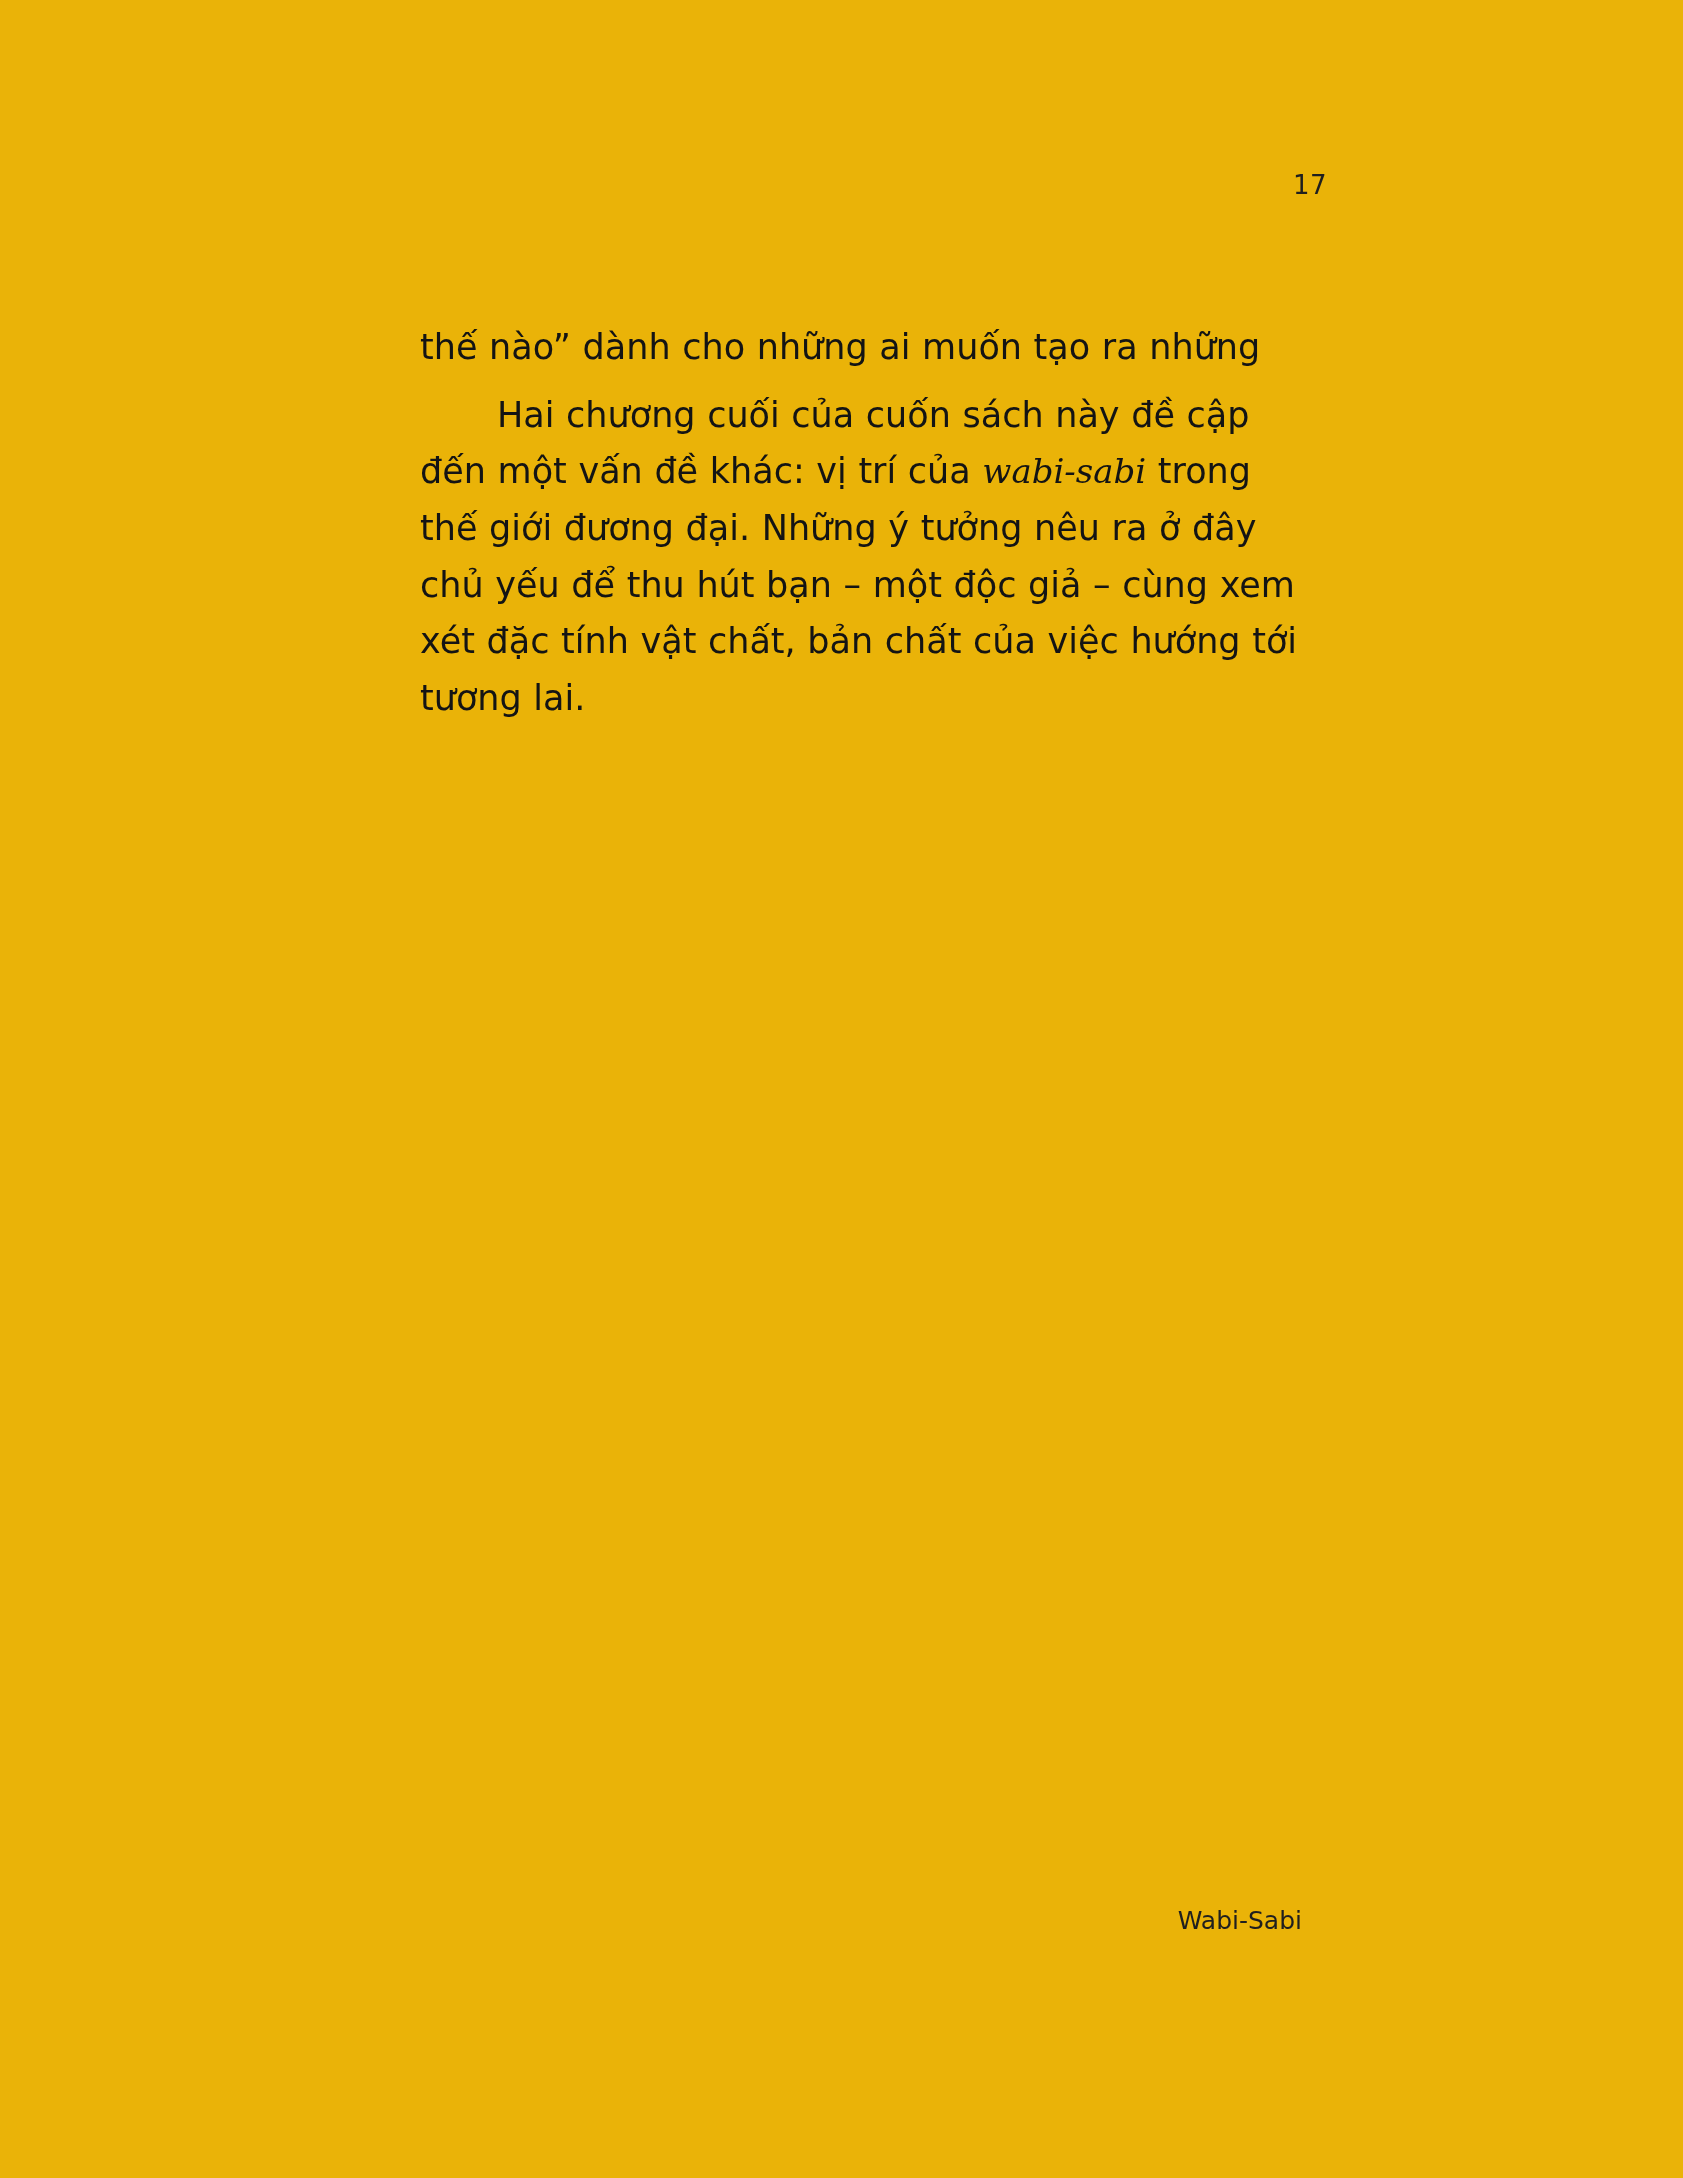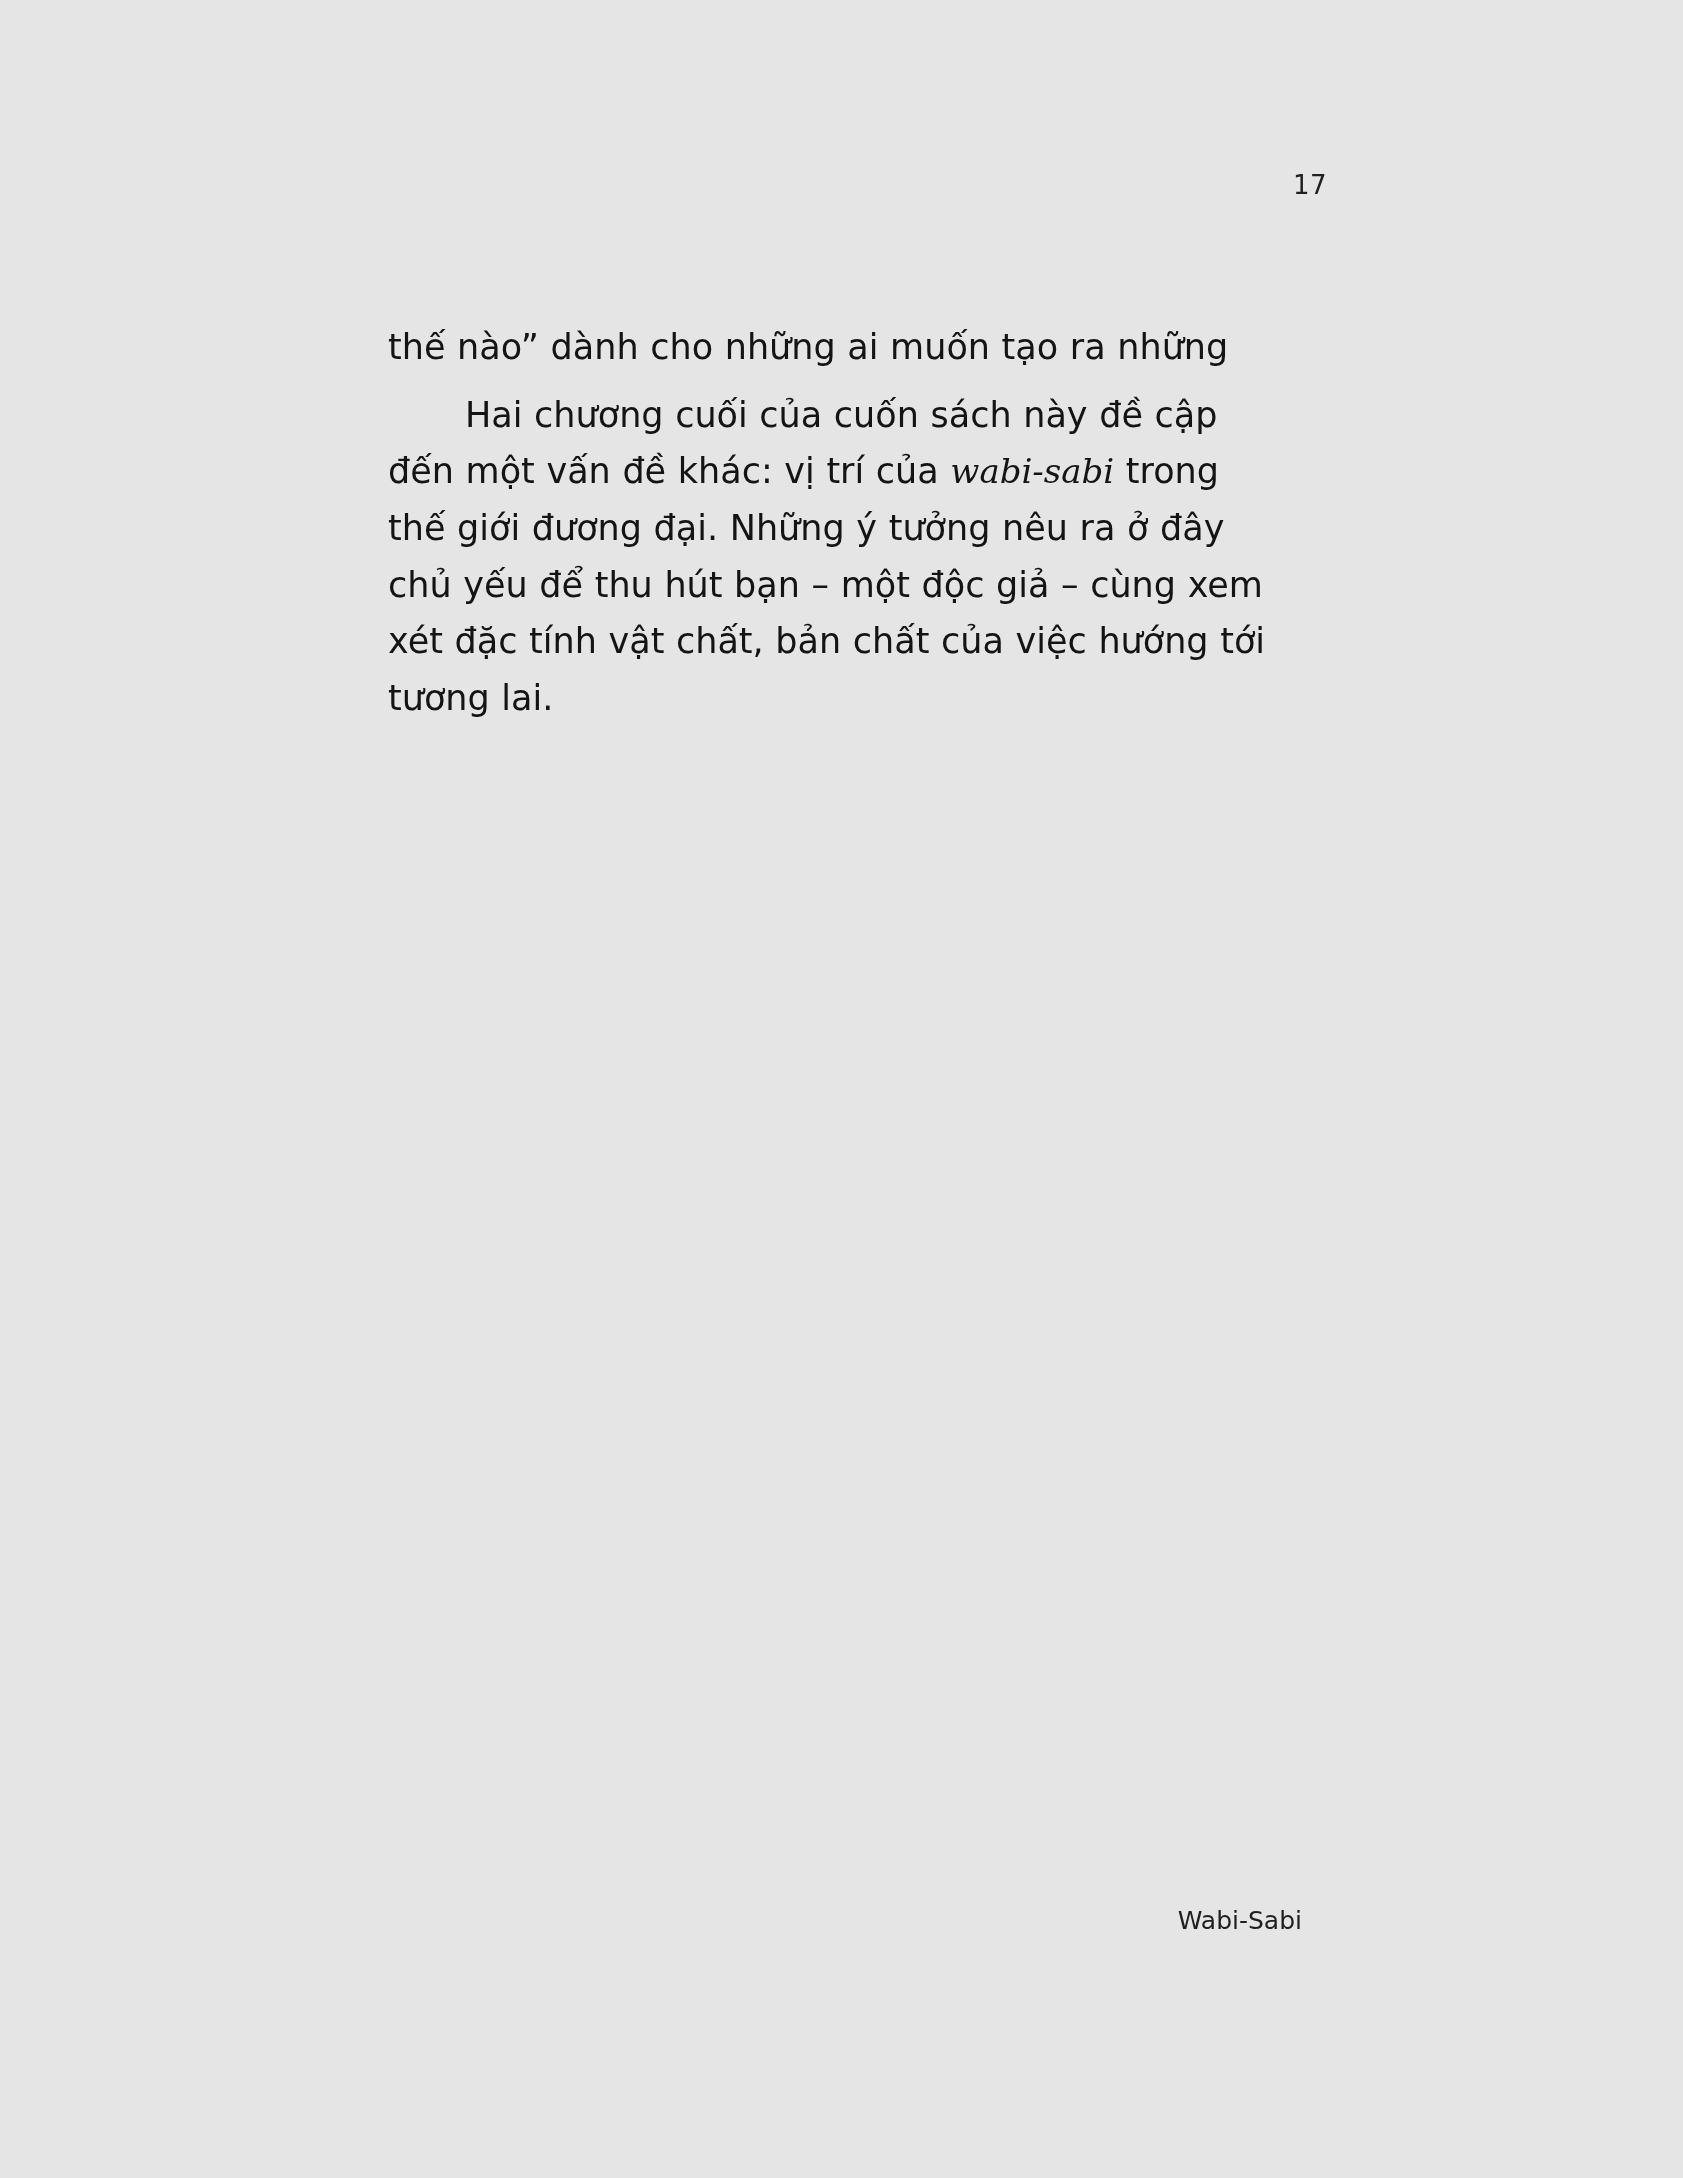--- a/index.html
+++ b/index.html
@@ -4,21 +4,21 @@
 <style>
   html, body {
     margin: 0;
     padding: 0;
     background: #ffffff;
   }
   .page {
     position: relative;
     width: 1683px;
     height: 2178px;
-    background: #e5e5e5;
+    background: #eab308;
     box-sizing: border-box;
     font-family: "Liberation Serif", serif;
     color: #1a1a1a;
     overflow: hidden;
   }
   
   .page-number {
     position: absolute;
     top: 170px;
     left: 0;
@@ -26,21 +26,21 @@
     text-align: right;
     font-family: "DejaVu Sans", sans-serif;
     font-size: 26px;
     color: #1f1f1f;
     letter-spacing: 0.5px;
   }
   
   .body-text {
     position: absolute;
     top: 319px;
-    left: 388px;
+    left: 420px;
     width: 891px;
   }
   .body-text p {
     margin: 0;
     font-family: "DejaVu Sans", sans-serif;
     font-size: 35px;
     line-height: 1.62;
     color: #141414;
     text-align: left;
     word-spacing: 0.5px;

